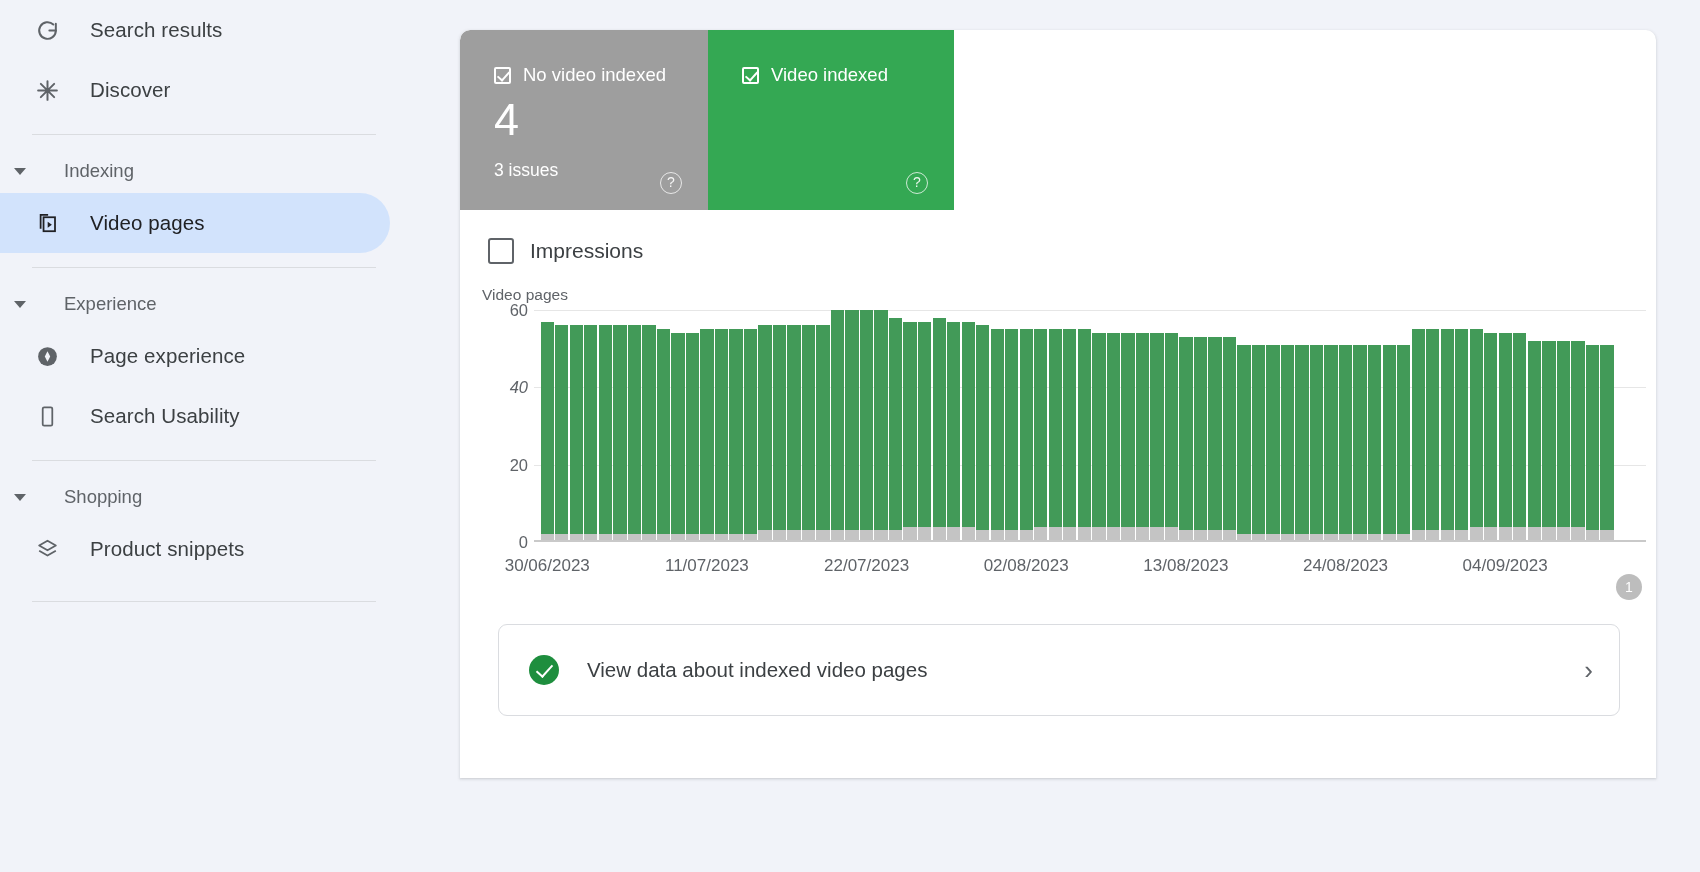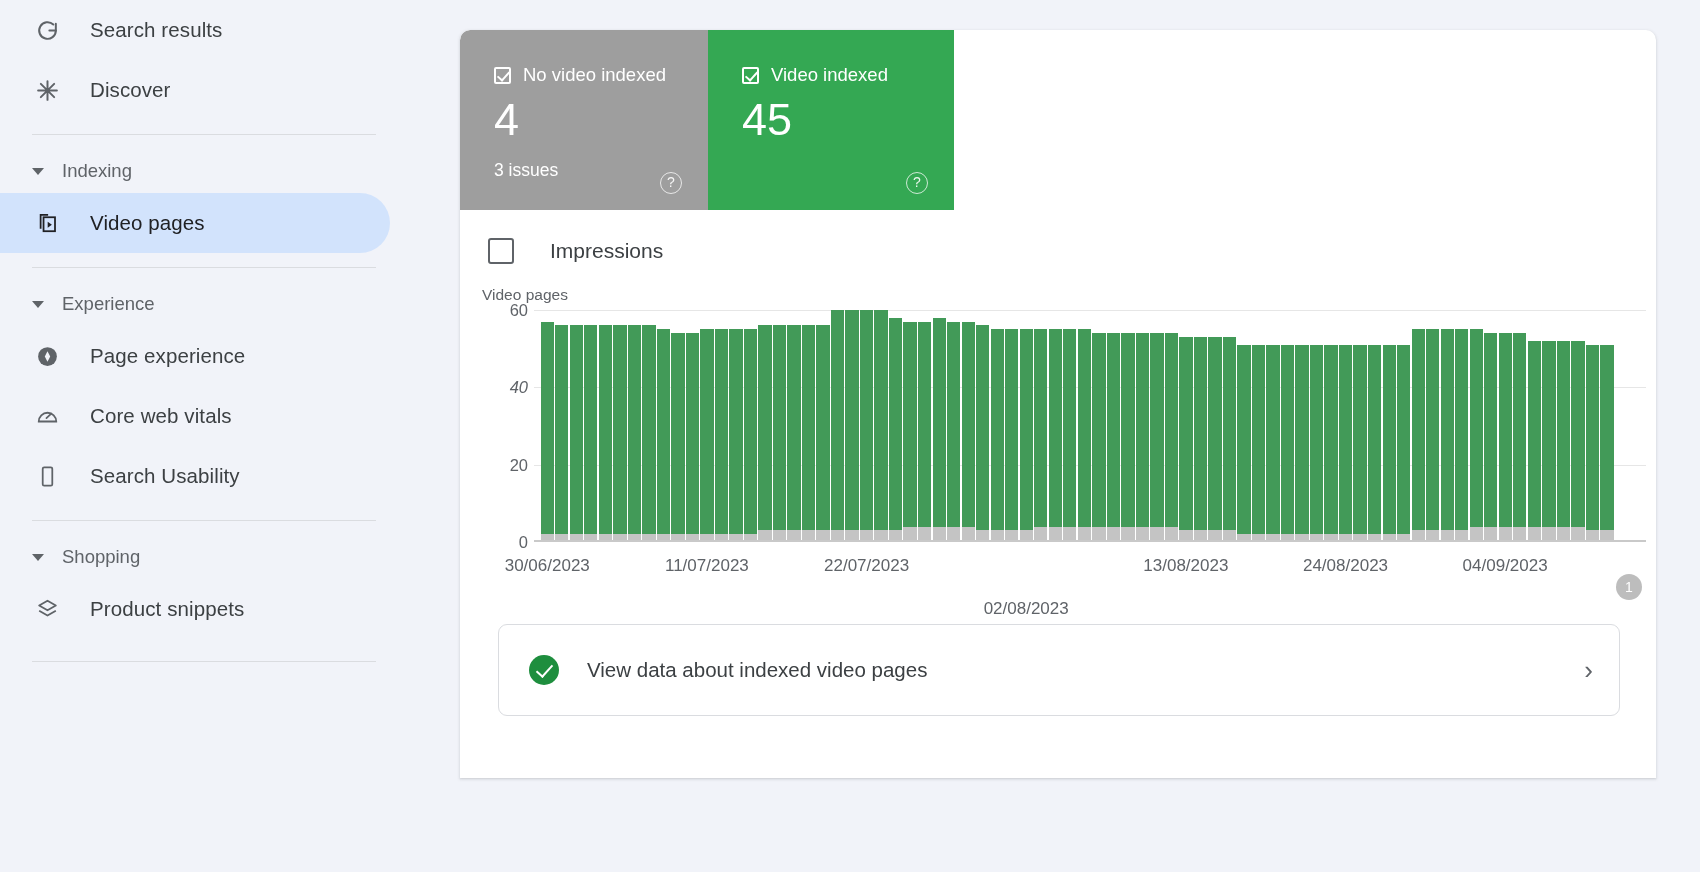--- a/index.html
+++ b/index.html
@@ -36,23 +36,24 @@
   }
   .nav-item .lbl { font-size: 20.5px; color: #3c4043; letter-spacing: .1px; white-space: nowrap; }
   .nav-item.selected { background: #d2e3fc; }
   .nav-item.selected .lbl { color: #202124; }
   .nav-item.selected .ic { color: #202124; }
 
   .nav-sep { height: 1px; background: #dadce0; margin: 14px 32px 14px 32px; }
 
   .group-head {
     display: flex; align-items: center;
-    height: 44px; padding-left: 32px;
+    height: 44px; padding-left: 14px;
     color: #5f6368; font-size: 18.5px;
     cursor: pointer;
+    gap: 20px;
   }
   .group-head .caret {
     width: 0; height: 0;
     border-left: 6px solid transparent;
     border-right: 6px solid transparent;
     border-top: 7px solid #5f6368;
     margin-right: 18px; flex: 0 0 12px;
   }
 
   
@@ -89,21 +90,21 @@
   .tile-help {
     position: absolute; right: 26px; bottom: 16px;
     width: 22px; height: 22px; border-radius: 50%;
     border: 1.6px solid rgba(255,255,255,.75);
     color: rgba(255,255,255,.9);
     font-size: 14px; line-height: 19px; text-align: center;
     cursor: pointer;
   }
 
   
-  .impress-row { display: flex; align-items: center; gap: 36px; padding: 28px 0 0 28px; cursor: pointer; }
+  .impress-row { display: flex; align-items: center; gap: 16px; padding: 28px 0 0 28px; cursor: pointer; }
   .impress-row .box { width: 26px; height: 26px; border: 2.2px solid #5f6368; border-radius: 3px; flex:0 0 26px; }
   .impress-row .lbl { font-size: 21px; color: #3c4043; }
 
   
   .chart-area { position: relative; margin-top: 22px; padding-left: 22px; }
   .chart-title { font-size: 15.5px; color: #5f6368; margin-left: 0px; }
   .plot { position: relative; height: 232px; margin-top: 6px; }
   .ylabels { position: absolute; left: 0; top: 0; width: 46px; height: 100%; }
   .ylab { position: absolute; right: 0; font-size: 16.5px; color: #5f6368; transform: translateY(-50%); }
   .grid { position: absolute; left: 52px; right: 10px; top: 0; bottom: 0; }
@@ -204,29 +205,20 @@
         <span>Experience</span>
       </div>
       <div class="nav-item">
         <span class="ic">
           <svg width="25" height="25" viewBox="0 0 24 24">
             <circle cx="12" cy="12" r="9" fill="currentColor"></circle>
             <path d="M12 7l2.6 5-2.6 5-2.6-5z" fill="#f1f3f9"></path>
           </svg>
         </span>
         <span class="lbl">Page experience</span>
-      </div>
-      <div class="nav-item">
-        <span class="ic">
-          <svg width="25" height="25" viewBox="0 0 24 24" fill="none" stroke="currentColor" stroke-width="1.7">
-            <path d="M3.6 16.8a8.4 8.4 0 1 1 16.8 0z"></path>
-            <path d="M15.6 9.2L11 13.6" stroke-linecap="round"></path>
-          </svg>
-        </span>
-        <span class="lbl">Core web vitals</span>
       </div>
       <div class="nav-item">
         <span class="ic">
           <svg width="25" height="25" viewBox="0 0 24 24" fill="none" stroke="currentColor" stroke-width="1.7">
             <rect x="7.4" y="3.2" width="9.2" height="17.6" rx="1.4"></rect>
           </svg>
         </span>
         <span class="lbl">Search Usability</span>
       </div>
     </div>
@@ -263,21 +255,20 @@
           </div>
           <div class="tile-num">4</div>
           <div class="tile-sub">3 issues</div>
           <div class="tile-help">?</div>
         </div>
         <div class="tile green" style="background:#34a853">
           <div class="tile-head">
             <span class="cbx"></span>
             <span class="t">Video indexed</span>
           </div>
-          <div class="tile-num">45</div>
           <div class="tile-help">?</div>
         </div>
       </div>
 
       <div class="impress-row">
         <span class="box"></span>
         <span class="lbl">Impressions</span>
       </div>
 
       <div class="chart-area">
@@ -591,21 +582,21 @@
                 <div class="seg-green" style="background: rgb(66, 154, 88); height: 185.6px;"></div>
                 <div class="seg-grey" style="background: rgb(196, 196, 196); height: 11.6px;"></div>
               </div>
             </div>
           <div class="axis-line"></div>
         </div>
         <div class="xlabels" id="xaxis">
             <div class="xlab" style="left: 0.675676%;">30/06/2023</div>
             <div class="xlab" style="left: 15.5405%; text-align: center;">11/07/2023</div>
             <div class="xlab" style="left: 30.4054%;">22/07/2023</div>
-            <div class="xlab" style="left: 45.2703%; margin-top: 43px;">02/08/2023</div>
+            <div class="xlab" style="left: 45.2703%;">02/08/2023</div>
             <div class="xlab" style="left: 60.1351%;">13/08/2023</div>
             <div class="xlab" style="left: 75%;">24/08/2023</div>
             <div class="xlab" style="left: 89.8649%;">04/09/2023</div>
           </div>
         <div class="anno-badge">1</div>
       </div>
 
       <div class="banner">
         <span class="chk"></span>
         <span class="btext">View data about indexed video pages</span>

